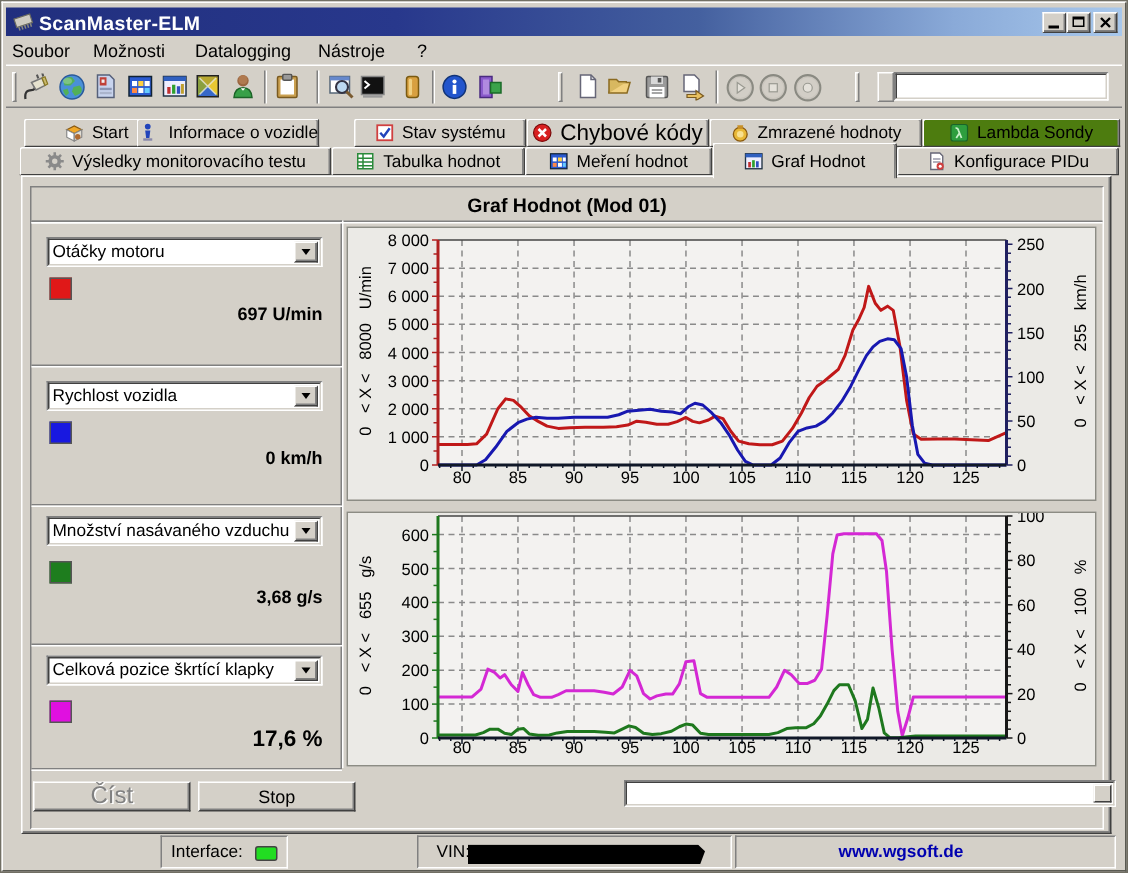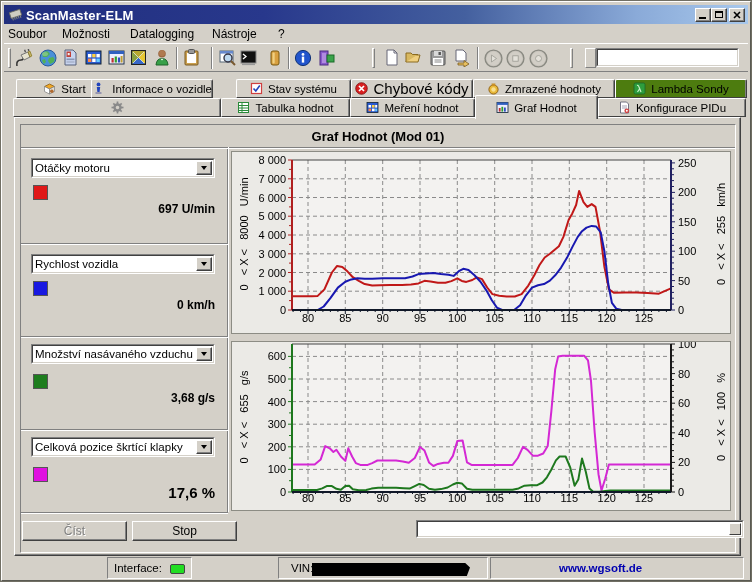--- a/index.html
+++ b/index.html
@@ -229,20 +229,21 @@
         <line x1="6.5" y1="0.5" x2="6.5" y2="3"></line>
         <line x1="6.5" y1="10" x2="6.5" y2="12.5"></line>
         <line x1="0.5" y1="6.5" x2="3" y2="6.5"></line>
         <line x1="10" y1="6.5" x2="12.5" y2="6.5"></line>
         <line x1="2.3" y1="2.3" x2="4" y2="4"></line>
         <line x1="9" y1="9" x2="10.7" y2="10.7"></line>
         <line x1="10.7" y1="2.3" x2="9" y2="4"></line>
         <line x1="4" y1="9" x2="2.3" y2="10.7"></line>
       </g>
     </svg>
+    <span>Výsledky monitorovacího testu</span>
   </div>
 <div style="position:absolute;left:221px;top:98px;width:129px;height:19px;background:#d4d0c8;border:1px solid;border-color:#fff #404040 #404040 #fff;box-shadow:inset -1px 0 0 #808080;border-radius:2px 2px 0 0;z-index:10;display:flex;align-items:center;justify-content:center;gap:5px;font-size:11.5px;color:#000;white-space:nowrap">
     <svg width="13" height="13" viewBox="0 0 13 13" style="flex:0 0 auto">
       <rect x="1.5" y="1.5" width="10" height="10" fill="#fff" stroke="#2a8a3a" stroke-width="1"></rect>
       <g stroke="#2a8a3a" stroke-width="1">
         <line x1="1.5" y1="4.5" x2="11.5" y2="4.5"></line>
         <line x1="1.5" y1="7" x2="11.5" y2="7"></line>
         <line x1="1.5" y1="9.5" x2="11.5" y2="9.5"></line>
         <line x1="5" y1="1.5" x2="5" y2="11.5"></line>
       </g>
@@ -330,21 +331,21 @@
     <div style="position:absolute;left:3px;top:3px;font-size:11.5px;color:#000;white-space:nowrap">Celková pozice škrtící klapky</div>
     <div style="position:absolute;right:2px;top:2px;width:16px;height:14px;background:#d4d0c8;border:1px solid;border-color:#fff #404040 #404040 #fff;box-shadow:inset -1px -1px 0 #808080;display:flex;align-items:center;justify-content:center">
       <div style="width:0;height:0;border-left:3.5px solid transparent;border-right:3.5px solid transparent;border-top:4px solid #000"></div>
     </div>
   </div>
   <div style="position:absolute;left:33px;top:467px;width:15px;height:15px;background:#e010e0;border:1px solid #555"></div>
   <div style="position:absolute;left:31px;top:484px;width:184px;text-align:right;font-size:15px;font-weight:bold;color:#000">17,6 %</div>
   <div style="position:absolute;left:21px;top:512px;width:207px;height:0;border-top:1px solid #808080;border-bottom:1px solid #fff"></div>
 </div>
 
-<div class="abs" style="left:22px;top:521px;width:105px;height:20px;background:#d4d0c8;border:1px solid;border-color:#fff #404040 #404040 #fff;box-shadow:inset -1px -1px 0 #808080;z-index:24;display:flex;align-items:center;justify-content:center;font-size:12px;color:#808080;text-shadow:1px 1px 0 #fff">Číst</div>
+<div class="abs" style="left:22px;top:521px;width:105px;height:20px;background:#d4d0c8;border:1px solid;border-color:#fff #404040 #404040 #fff;box-shadow:inset -1px -1px 0 #808080;z-index:24;display:flex;align-items:center;justify-content:center;font-size:16px;color:#808080;text-shadow:1px 1px 0 #fff">Číst</div>
 <div class="abs" style="left:132px;top:521px;width:105px;height:20px;background:#d4d0c8;border:1px solid;border-color:#fff #404040 #404040 #fff;box-shadow:inset -1px -1px 0 #808080;z-index:24;display:flex;align-items:center;justify-content:center;font-size:12px;color:#000">Stop</div>
 
 <div class="abs" style="left:231px;top:151px;width:500px;height:183px;background:#ebeae6;border:1px solid #8c8c84;z-index:23">
     <svg width="500" height="183" viewBox="0 0 500 183" style="position:absolute;left:0;top:0">
 <rect x="60" y="8" width="379" height="150" fill="#f3f2f0"></rect>
 <line x1="76.0" y1="8" x2="76.0" y2="158" stroke="#8a8a8a" stroke-width="1" stroke-dasharray="4 3"></line>
 <line x1="113.3" y1="8" x2="113.3" y2="158" stroke="#8a8a8a" stroke-width="1" stroke-dasharray="4 3"></line>
 <line x1="150.7" y1="8" x2="150.7" y2="158" stroke="#8a8a8a" stroke-width="1" stroke-dasharray="4 3"></line>
 <line x1="188.0" y1="8" x2="188.0" y2="158" stroke="#8a8a8a" stroke-width="1" stroke-dasharray="4 3"></line>
 <line x1="225.3" y1="8" x2="225.3" y2="158" stroke="#8a8a8a" stroke-width="1" stroke-dasharray="4 3"></line>

